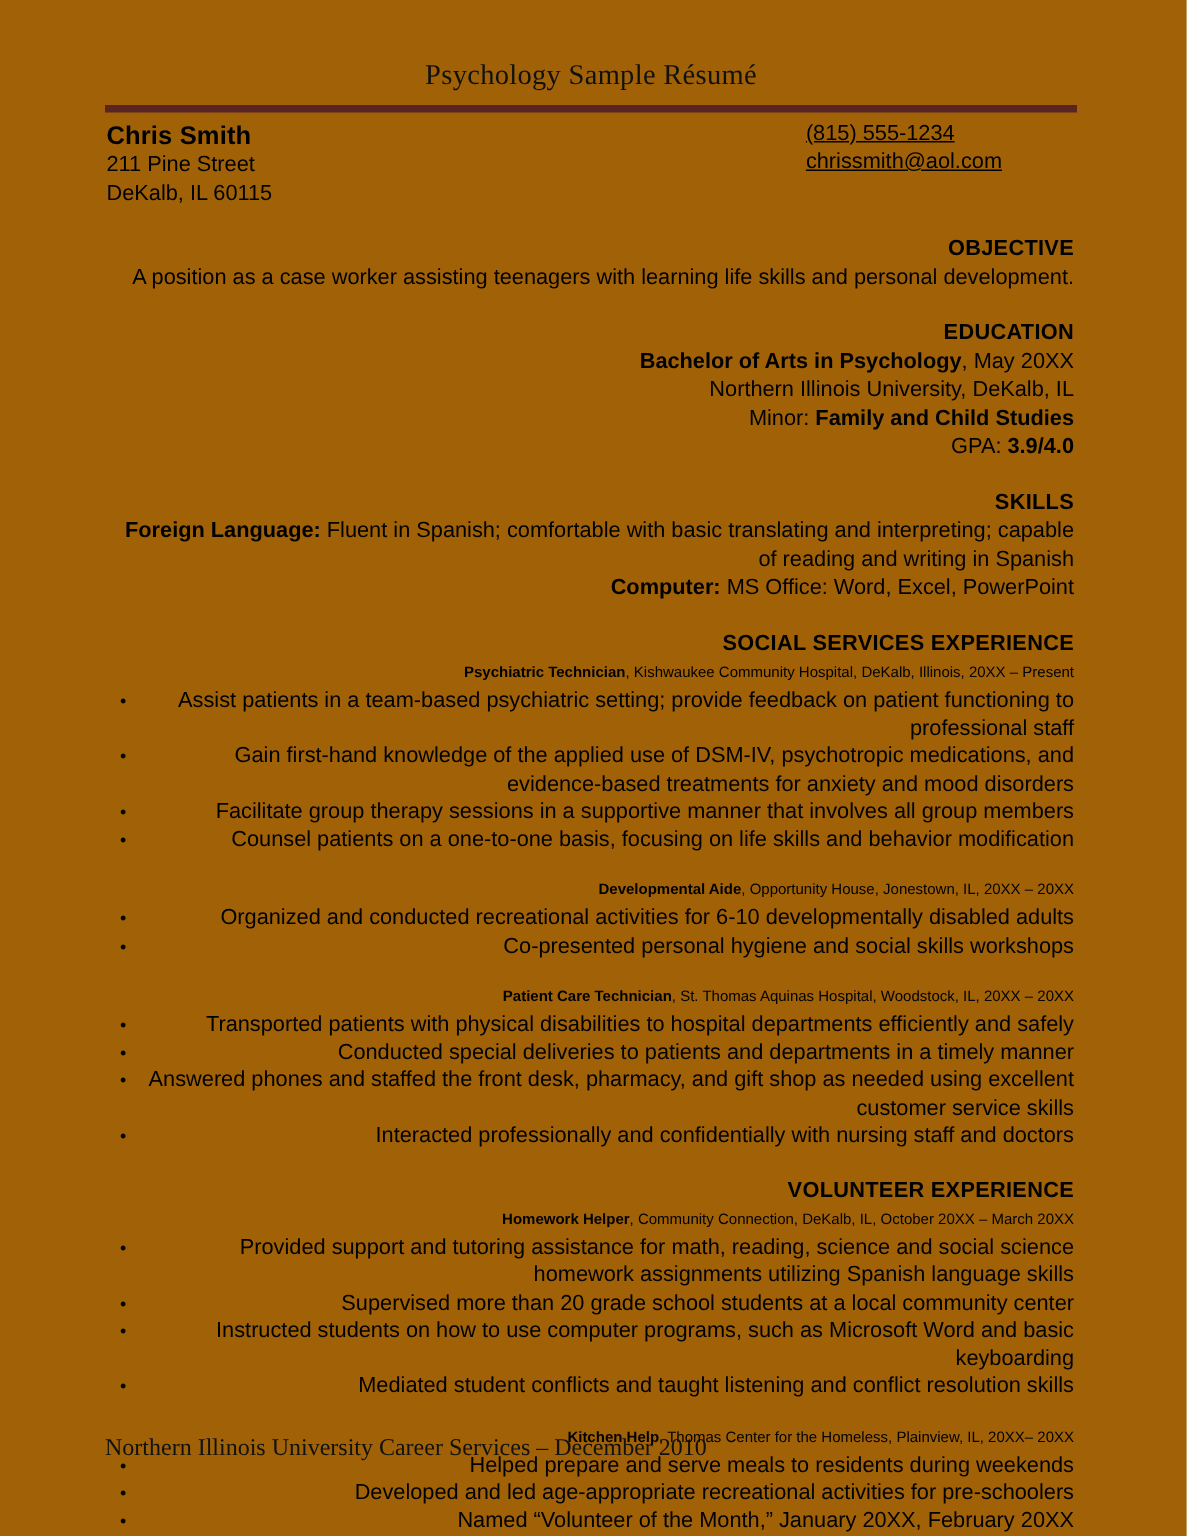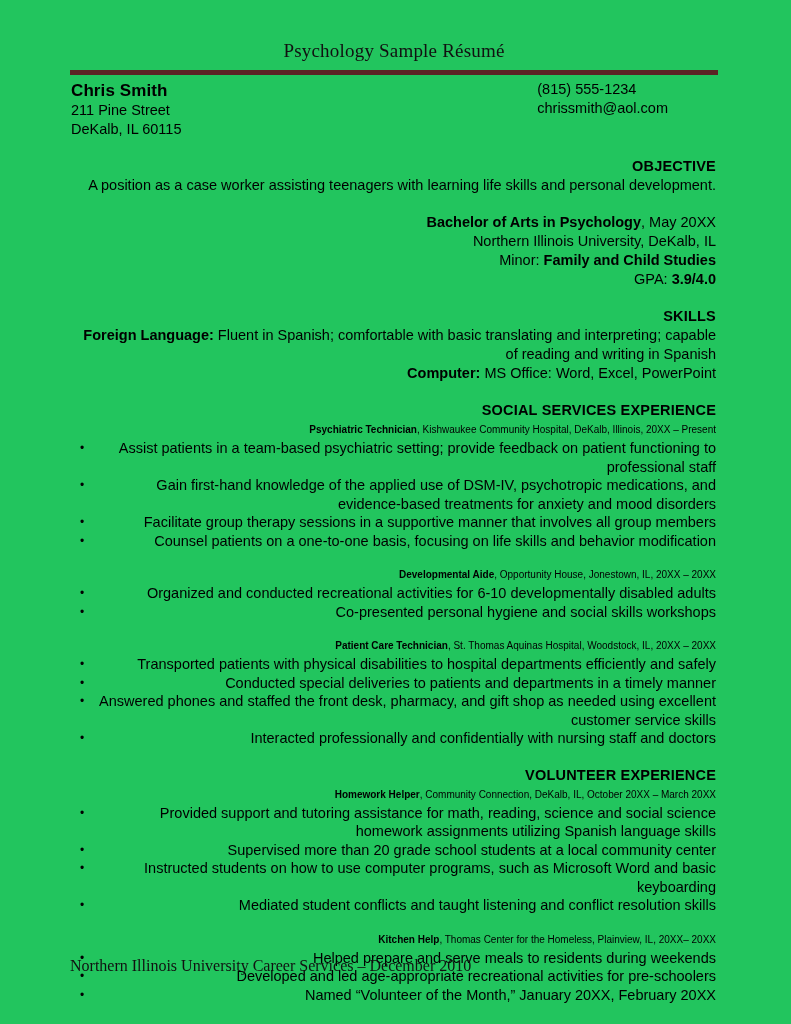--- a/index.html
+++ b/index.html
@@ -13,21 +13,21 @@
     position: relative;
     font-family: "Liberation Sans", sans-serif;
     color: #000000;
     overflow: hidden;
   }
   .page {
     position: absolute;
     left: 0; top: 0;
     width: 791px;
     height: 1024px;
-    background: #22c55e;
+    background: #a16207;
   }
   .doc-title {
     position: absolute;
     left: 70px;
     top: 40px;
     width: 648px;
     text-align: center;
     font-family: "Liberation Serif", serif;
     font-size: 19px;
     letter-spacing: 0.2px;
@@ -64,20 +64,21 @@
     font-size: 14.5px;
     line-height: 19px;
   }
   .contact-block {
     text-align: left;
     padding-right: 48px;
   }
   .contact-line {
     font-size: 14.5px;
     line-height: 19px;
+    text-decoration: underline;
   }
   .section {
     margin-top: 18px;
     text-align: right;
   }
   .section-title {
     font-size: 14.5px;
     font-weight: bold;
     line-height: 19px;
     letter-spacing: 0.2px;
@@ -147,20 +148,21 @@
         <div class="contact-line">chrissmith@aol.com</div>
       </div>
     </div>
 
     <div class="section">
       <div class="section-title">OBJECTIVE</div>
       <div class="line">A position as a case worker assisting teenagers with learning life skills and personal development.</div>
     </div>
 
     <div class="section">
+      <div class="section-title">EDUCATION</div>
       <div class="line"><b>Bachelor of Arts in Psychology</b><span>, May 20XX</span></div>
       <div class="line">Northern Illinois University, DeKalb, IL</div>
       <div class="line"><span>Minor:  </span><b>Family and Child Studies</b></div>
       <div class="line"><span>GPA:  </span><b>3.9/4.0</b></div>
     </div>
 
     <div class="section">
       <div class="section-title">SKILLS</div>
       <div class="line"><b>Foreign Language:</b><span> Fluent in Spanish; comfortable with basic translating and interpreting; capable of reading and writing in Spanish</span></div>
       <div class="line"><b>Computer:</b><span> MS Office: Word, Excel, PowerPoint</span></div>

